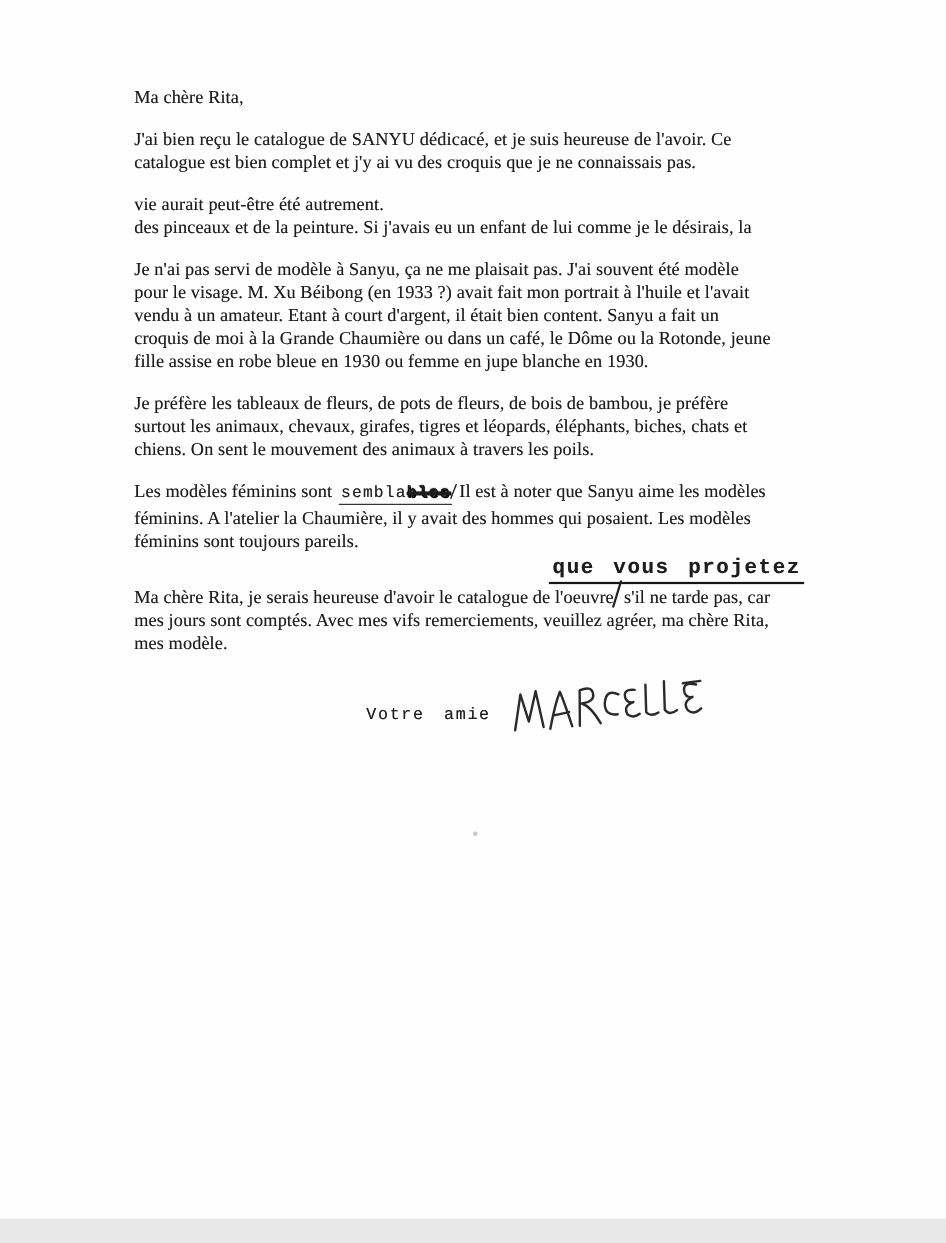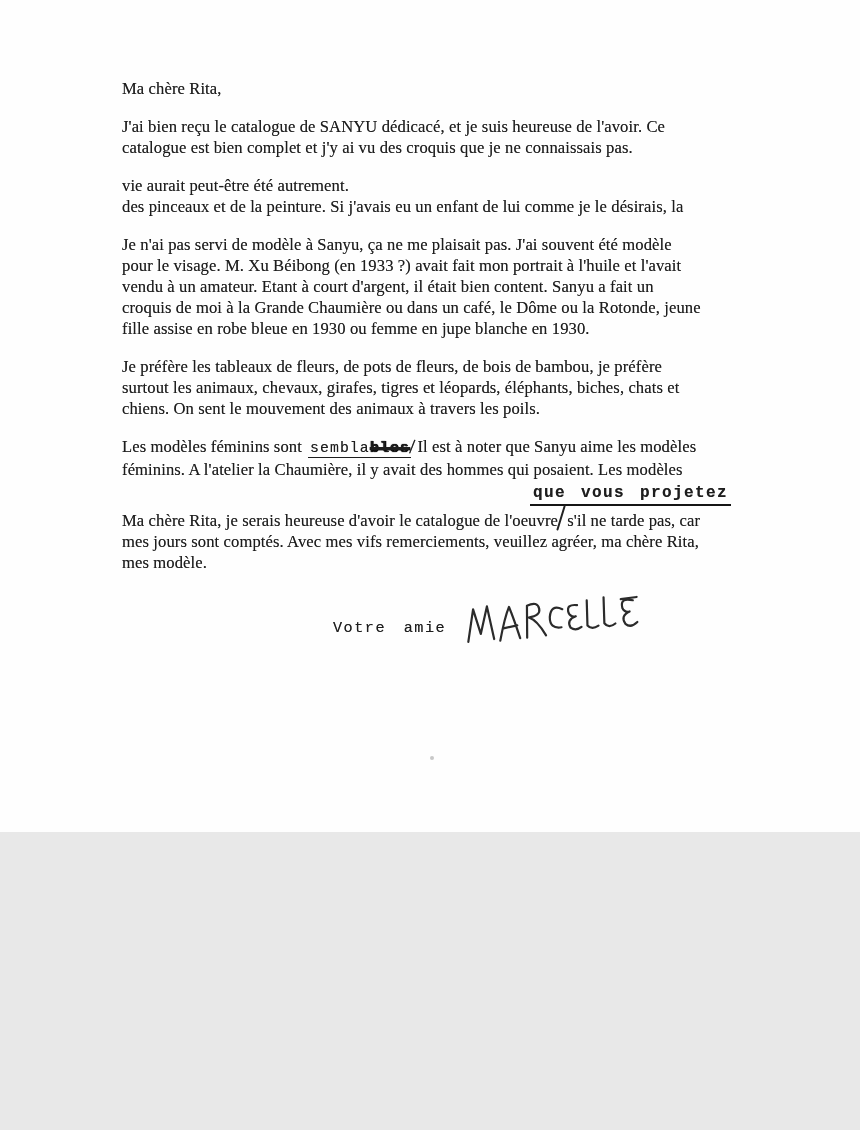--- a/index.html
+++ b/index.html
@@ -2,21 +2,21 @@
 <html><head>
 <meta charset="utf-8">
 <style>
   * { margin: 0; padding: 0; box-sizing: border-box; }
   html, body { background: #e8e8e8; }
   body { width: 860px; }
 
   .page {
     position: relative;
     width: 860px;
-    height: 832px;
+    height: 1108px;
     background: #fefefe;
     overflow: hidden;
     font-family: "Liberation Serif", serif;
     color: #1d1d1d;
     text-shadow: 0 0 0.45px rgba(25,25,25,0.55);
   }
 
   .content {
     position: absolute;
     left: 122px;
@@ -64,21 +64,21 @@
   .annotation-row {
     position: relative;
     height: 22px;
     margin-top: -14px;
     text-align: right;
     padding-right: 15px;
   }
 
   .annotation-underline {
     font-weight: bold;
-    font-size: 16px;
+    font-size: 19px;
     letter-spacing: 1.4px;
     word-spacing: 4px;
     border-bottom: 2.2px solid #151515;
     padding: 0 3px 2px 3px;
   }
 
   .caret-slash {
     display: inline-block;
     width: 2.3px;
     height: 26px;
@@ -155,20 +155,21 @@
 
     <div class="para">
       <div class="line">Je préfère les tableaux de fleurs, de pots de fleurs, de bois de bambou, je préfère</div>
       <div class="line">surtout les animaux, chevaux, girafes, tigres et léopards, éléphants, biches, chats et</div>
       <div class="line">chiens. On sent le mouvement des animaux à travers les poils.</div>
     </div>
 
     <div class="para">
       <div class="line"><span style="margin-right: 4px;">Les modèles féminins sont</span><span class="typed typed-word"><span>sembla</span><span class="struck">bles</span></span><span class="slash-glyph">/</span><span>Il est à noter que Sanyu aime les modèles</span></div>
       <div class="line">féminins. A l'atelier la Chaumière, il y avait des hommes qui posaient. Les modèles</div>
+      <div class="line">féminins sont toujours pareils.</div>
     </div>
 
     <div class="annotation-row">
       <span class="typed annotation-underline">que vous projetez</span>
     </div>
 
     <div class="para">
       <div class="line"><span>Ma chère Rita, je serais heureuse d'avoir le catalogue de l'oeuvre</span><span class="caret-slash"></span><span>s'il ne tarde pas, car</span></div>
       <div class="line">mes jours sont comptés. Avec mes vifs remerciements, veuillez agréer, ma chère Rita,</div>
       <div class="line">mes modèle.</div>

